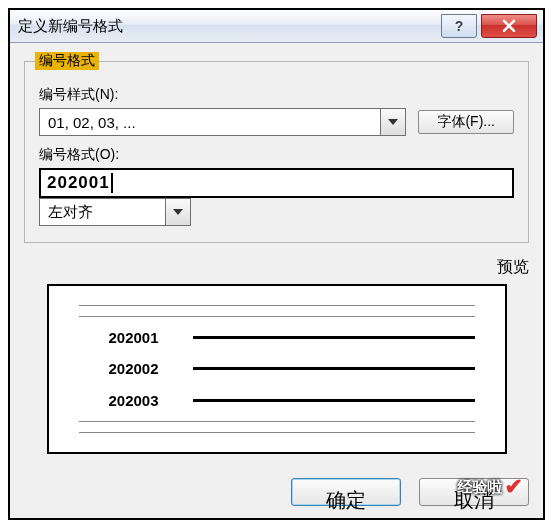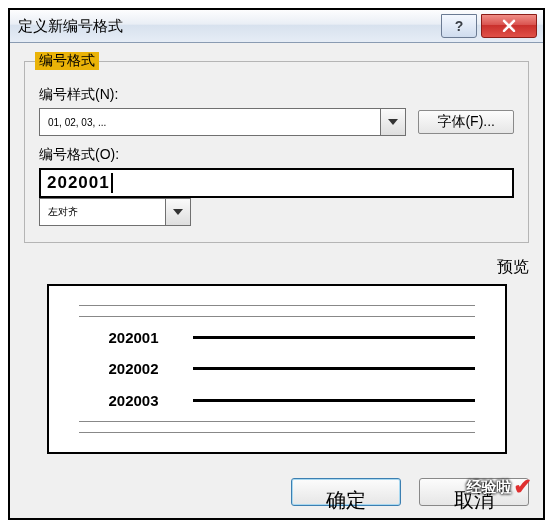--- a/index.html
+++ b/index.html
@@ -88,21 +88,21 @@
     display: flex;
     align-items: center;
     background: #fff;
     border: 1px solid #707070;
     height: 28px;
     box-sizing: border-box;
   }
   .combo .combo-text {
     flex: 1;
     padding: 0 8px;
-    font-size: 10px;
+    font-size: 15px;
   }
   .combo .combo-btn {
     width: 24px;
     height: 100%;
     border-left: 1px solid #707070;
     background: linear-gradient(to bottom,#fafafa,#dedede);
     display:flex;align-items:center;justify-content:center;
   }
   .combo-wide { flex:1; }
   .font-btn {
@@ -187,21 +187,21 @@
     background: linear-gradient(to bottom,#fcfcfc,#e6e6e6);
     font-size:20px;
     padding: 8px 18px;
   }
   .dlg-btn.default {
     border: 1px solid #3c7fb1;
     box-shadow: 0 0 0 1px #a8d8f0 inset;
   }
   .watermark {
     position: absolute;
-    right: 9px;
+    right: 18px;
     bottom: 20px;
     font-size: 15px;
     font-weight: bold;
     color: #fff;
     text-shadow: 0 0 3px #000, 0 0 3px #000;
     display:flex;align-items:center;gap:2px;
     pointer-events:none;
   }
   .watermark .chk {
     color: #e03030;

